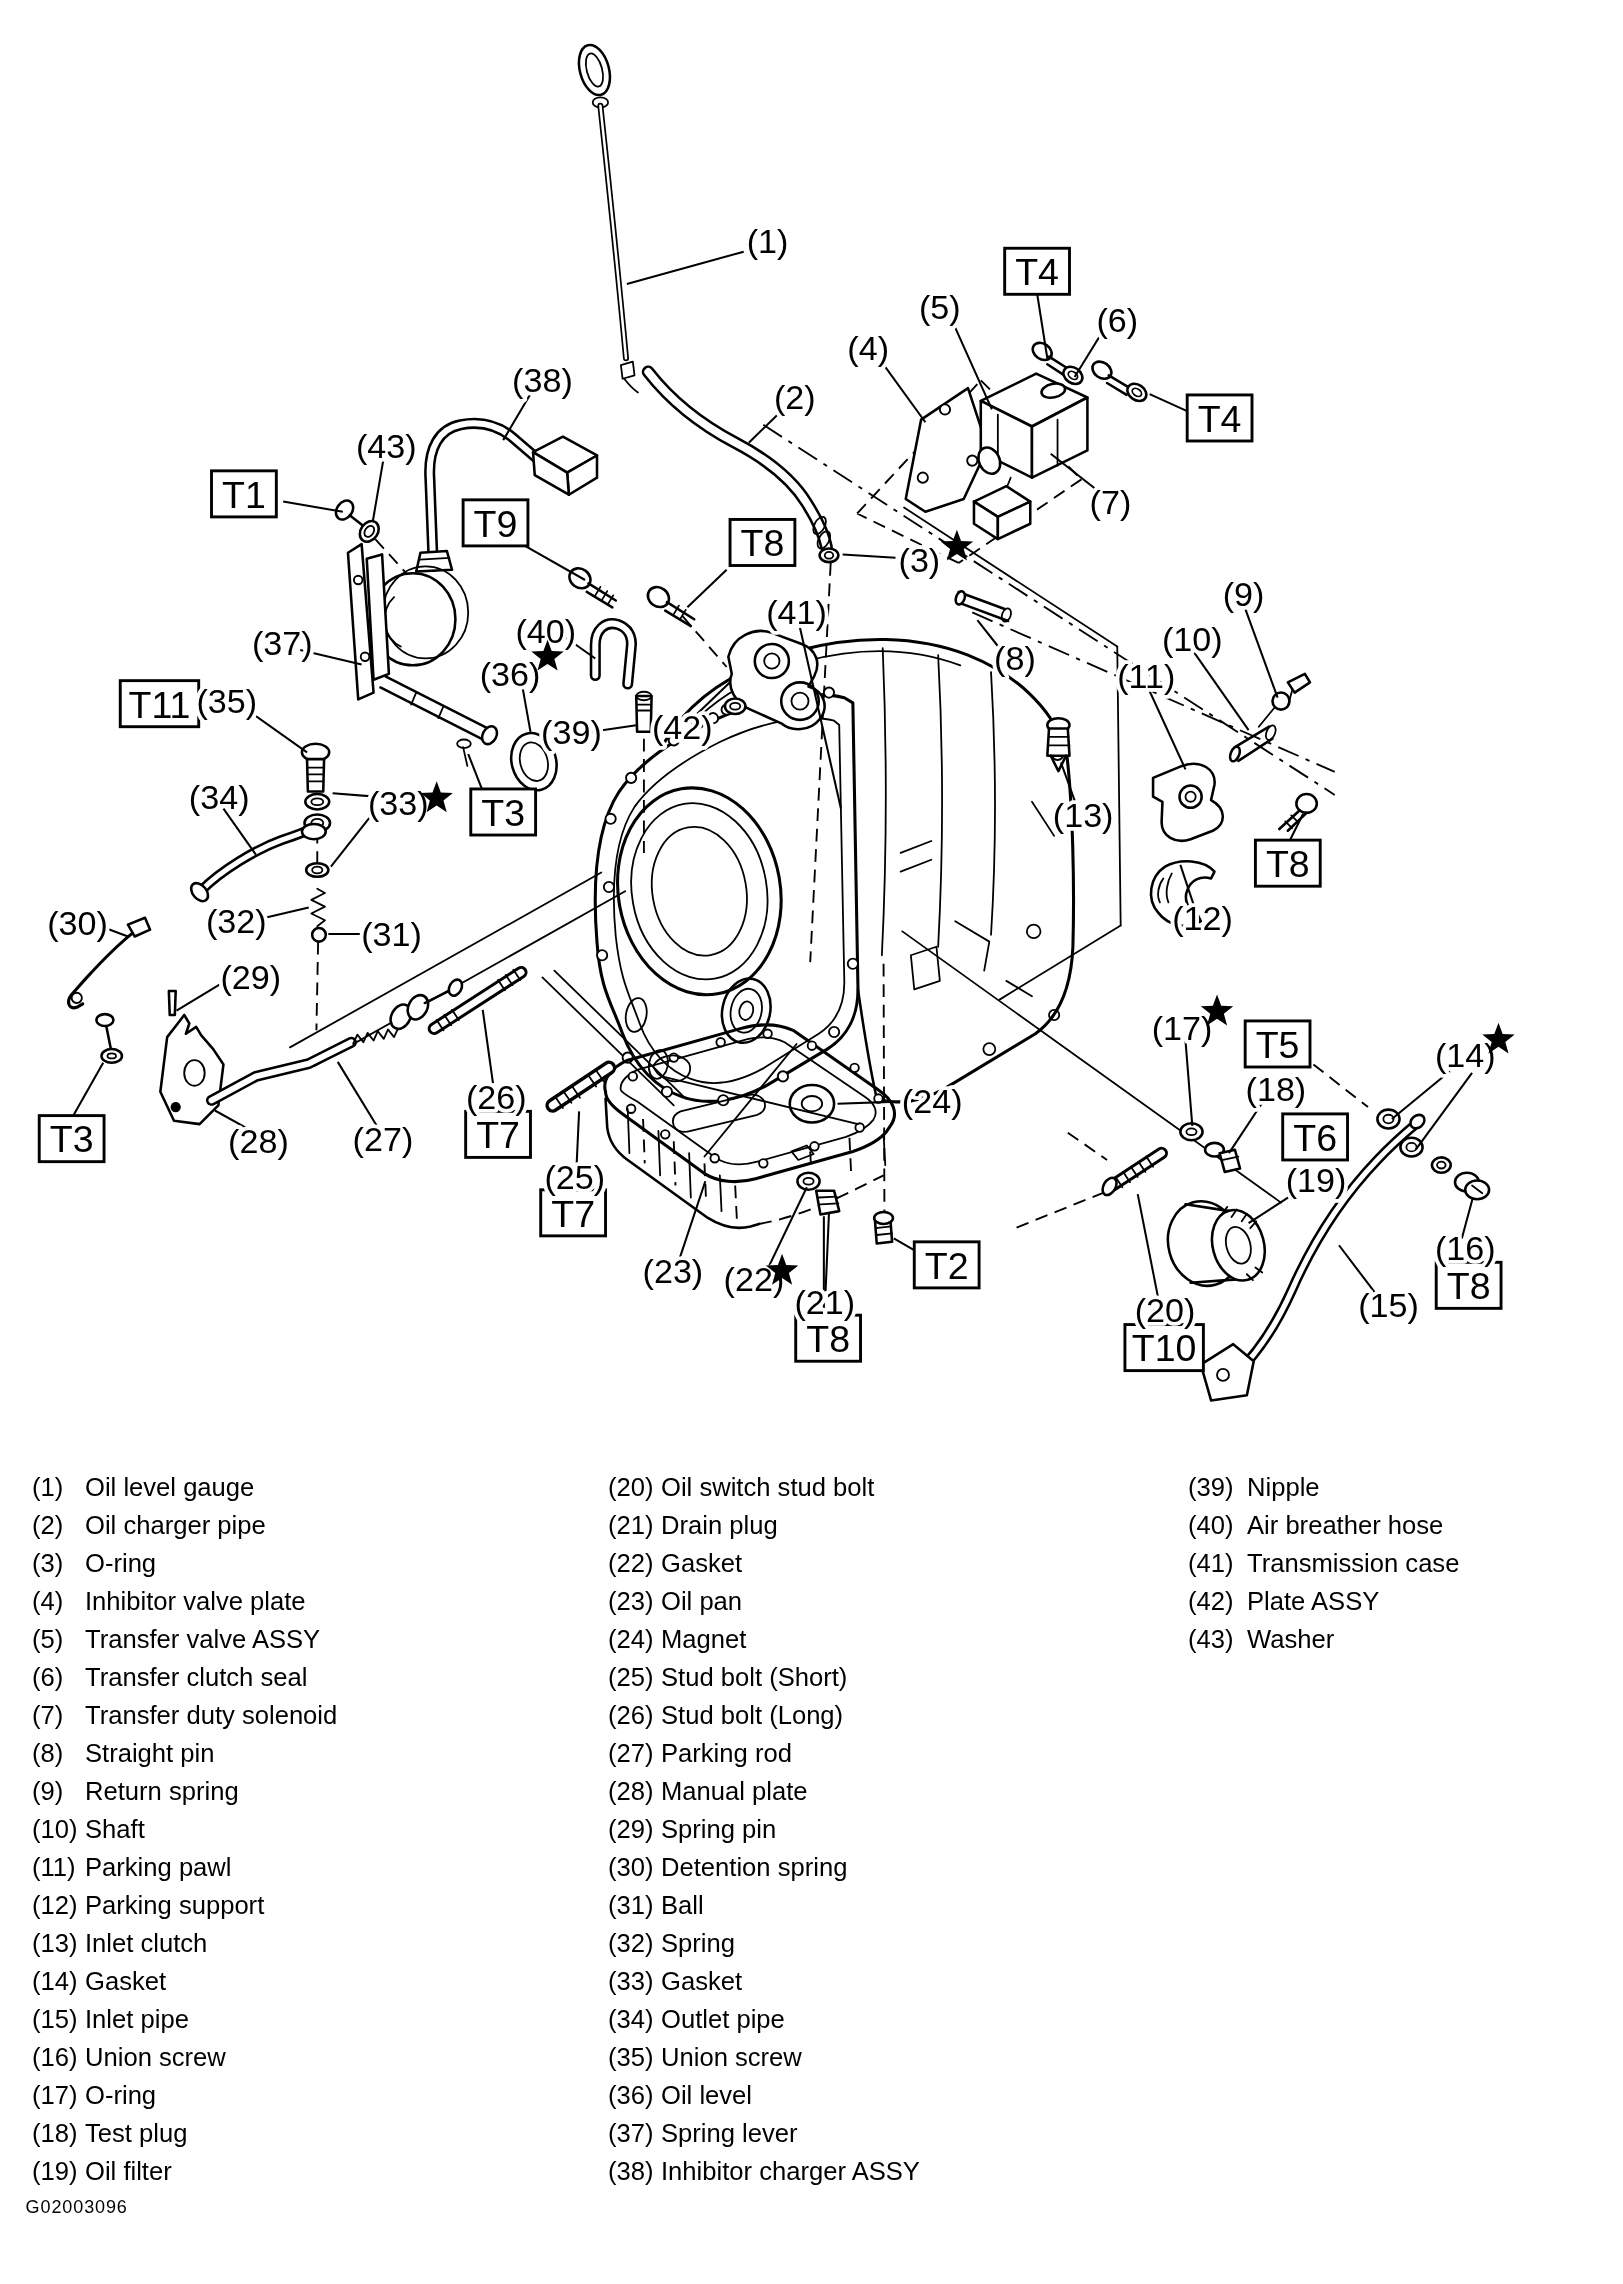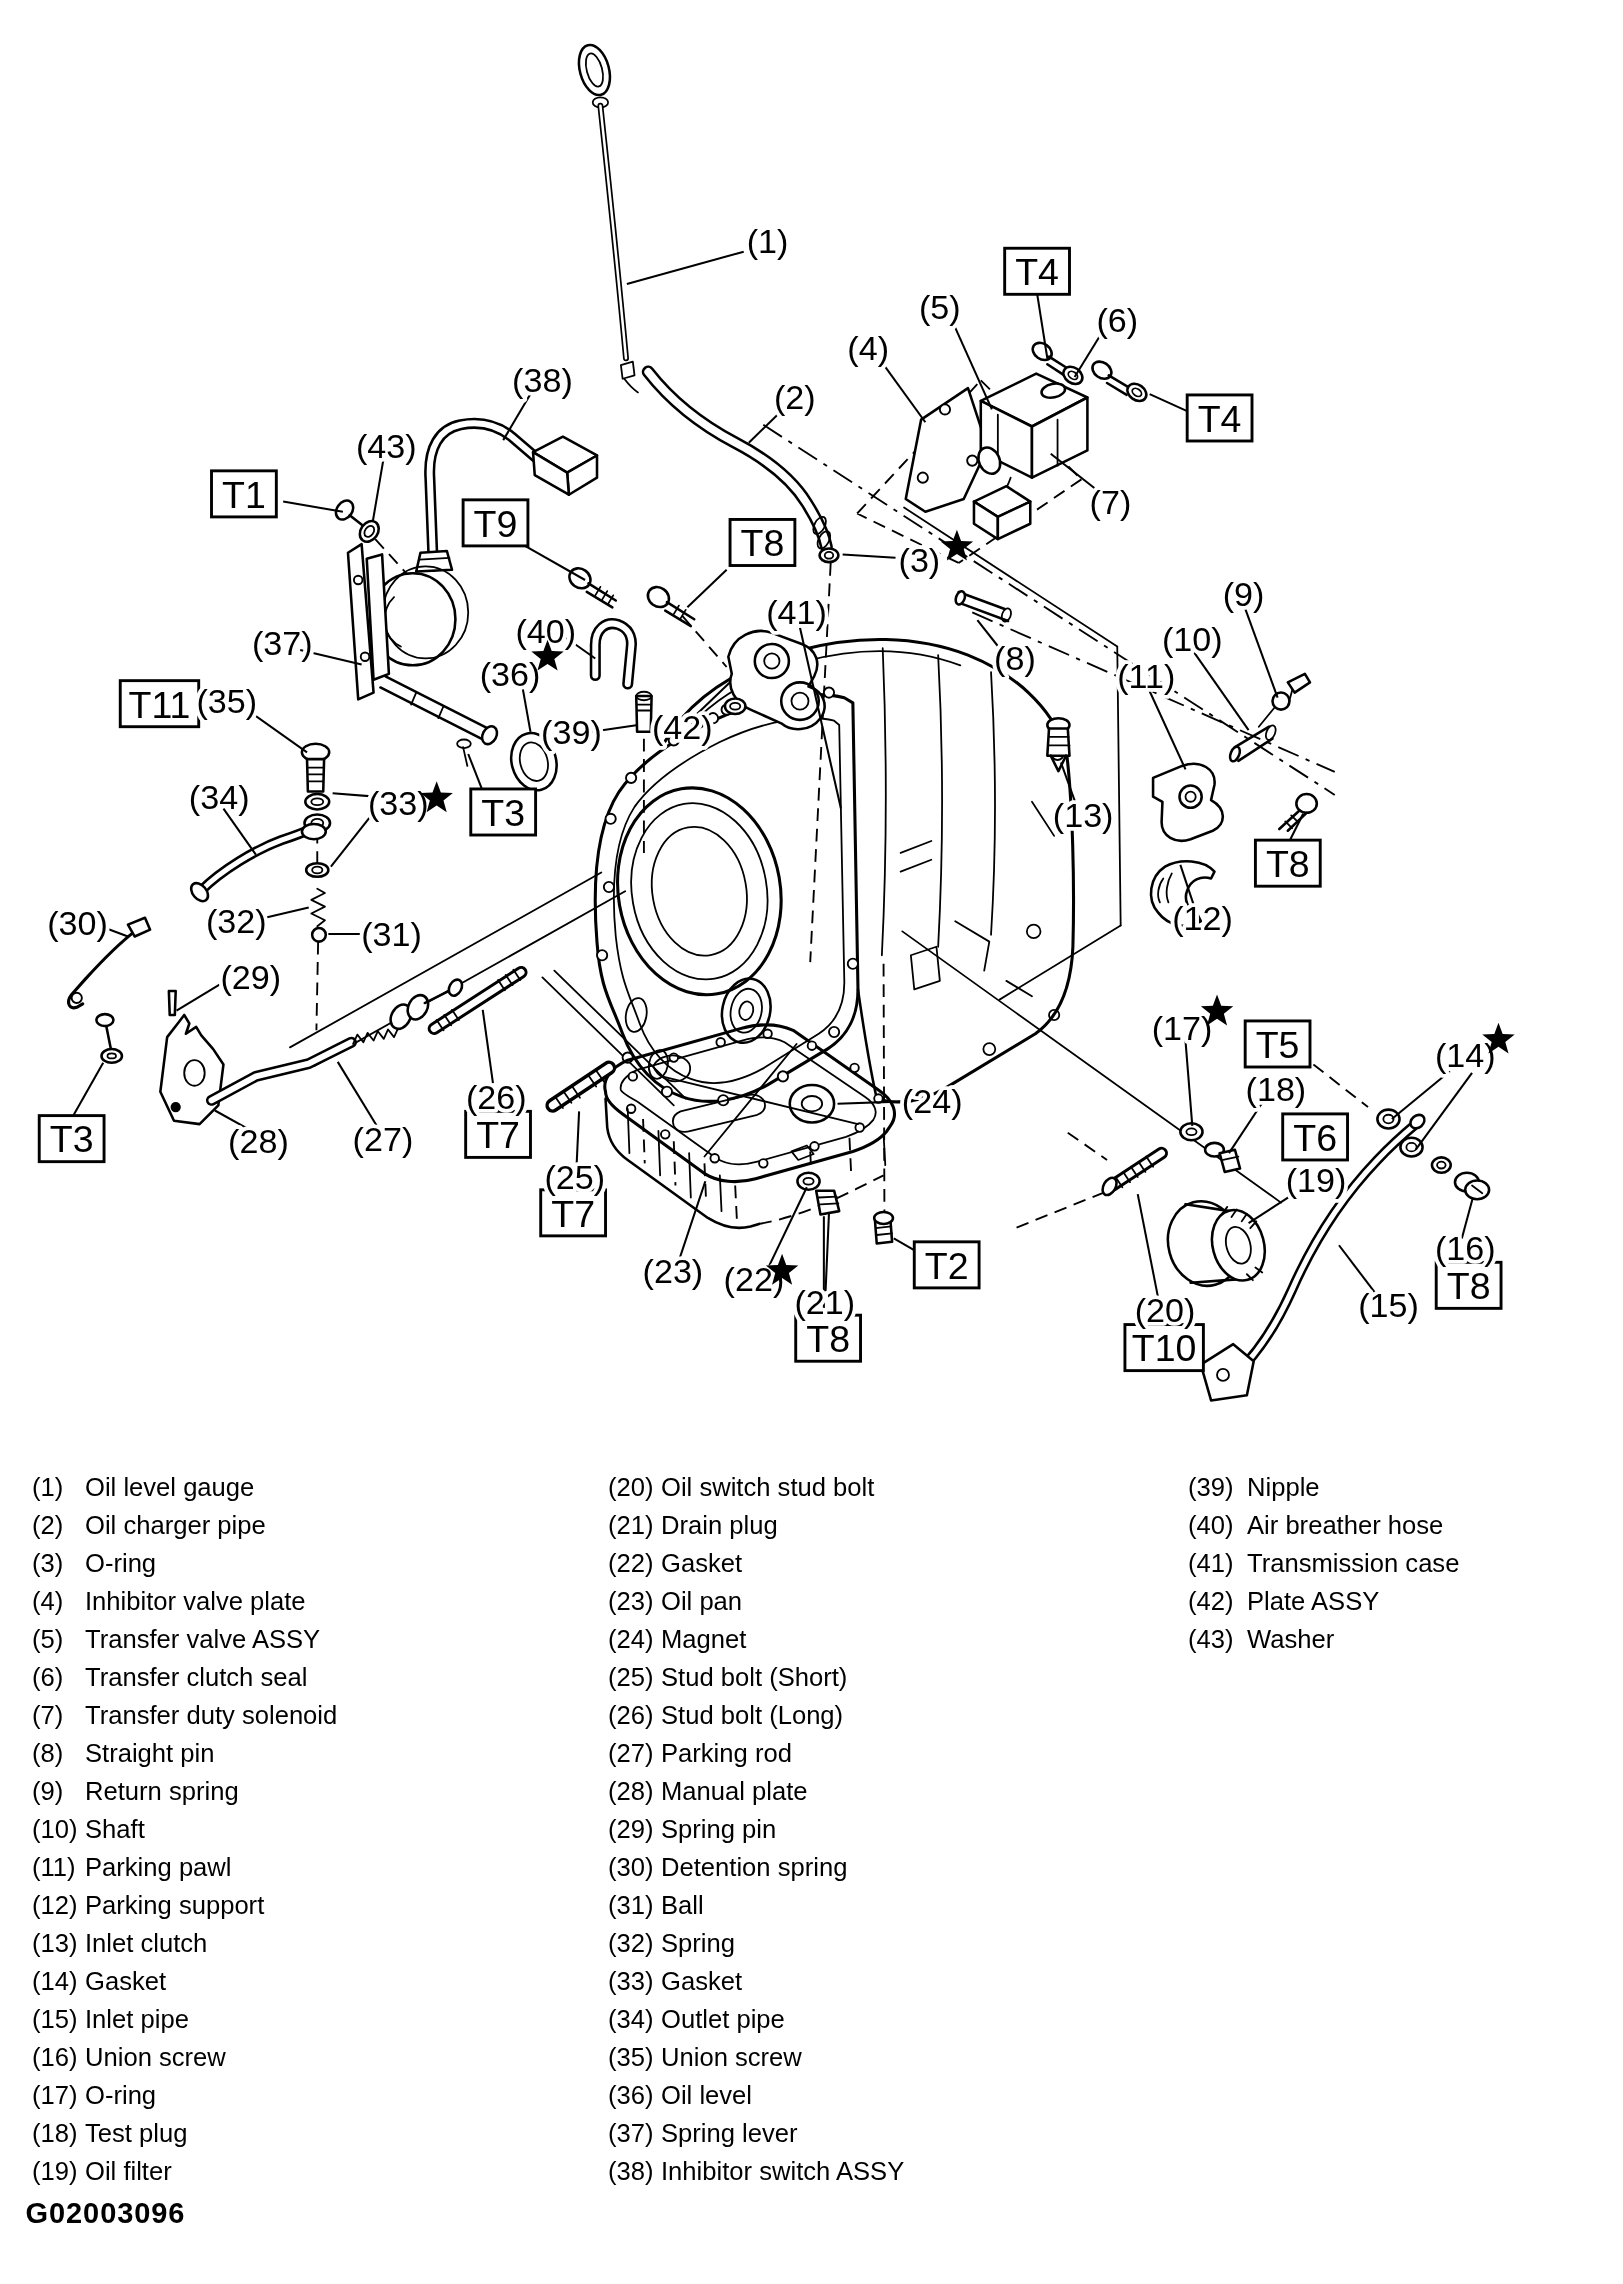--- a/index.html
+++ b/index.html
@@ -16,21 +16,21 @@
   .dash{stroke:#000;stroke-width:2.2;fill:none;stroke-dasharray:15 9;}
   .dashdot{stroke:#000;stroke-width:2.2;fill:none;stroke-dasharray:26 9 5 9;}
   .tubeO{stroke:#000;fill:none;stroke-linecap:round;stroke-linejoin:round;}
   .tubeI{stroke:#fff;fill:none;stroke-linecap:round;stroke-linejoin:round;}
   .hole{stroke:#000;stroke-width:2.2;fill:#fff;}
   #legend-wrap{position:absolute;left:0;top:0;width:1623px;height:2284px;}
   .legend-col{position:absolute;top:1468px;}
   .lrow{display:flex;align-items:center;height:38px;font-size:25.6px;white-space:nowrap;}
   .lnum{display:inline-block;flex:0 0 auto;}
   .llbl{display:inline-block;}
-  #fig-code{position:absolute;left:25.6px;top:2197px;font-size:29px;font-weight:bold;letter-spacing:0.9px;text-align:right;}
+  #fig-code{position:absolute;left:25.6px;top:2197px;font-size:18px;font-weight:normal;letter-spacing:0.9px;text-align:right;}
 </style>
 </head>
 <body>
 
 <svg id="stage" viewBox="0 0 1903 1700">
 
   <g>
     <line class="dashdot" x1="895" y1="498" x2="1565" y2="932"></line>
     <line class="dashdot" x1="1140" y1="718" x2="1565" y2="905"></line>
     <line class="s2" x1="1060" y1="595" x2="1310" y2="758"></line>
@@ -693,21 +693,21 @@
       <div class="lrow">
         <span class="lnum" style="width: 53px;">(36)</span>
         <span class="llbl">Oil level</span>
       </div>
       <div class="lrow">
         <span class="lnum" style="width: 53px;">(37)</span>
         <span class="llbl">Spring lever</span>
       </div>
       <div class="lrow">
         <span class="lnum" style="width: 53px;">(38)</span>
-        <span class="llbl">Inhibitor switch ASSY</span>
+        <span class="llbl">Inhibitor charger ASSY</span>
       </div>
     </div>
     <div class="legend-col" style="left: 1188px;">
       <div class="lrow">
         <span class="lnum" style="width: 59px;">(39)</span>
         <span class="llbl">Nipple</span>
       </div>
       <div class="lrow">
         <span class="lnum" style="width: 59px;">(40)</span>
         <span class="llbl">Air breather hose</span>

